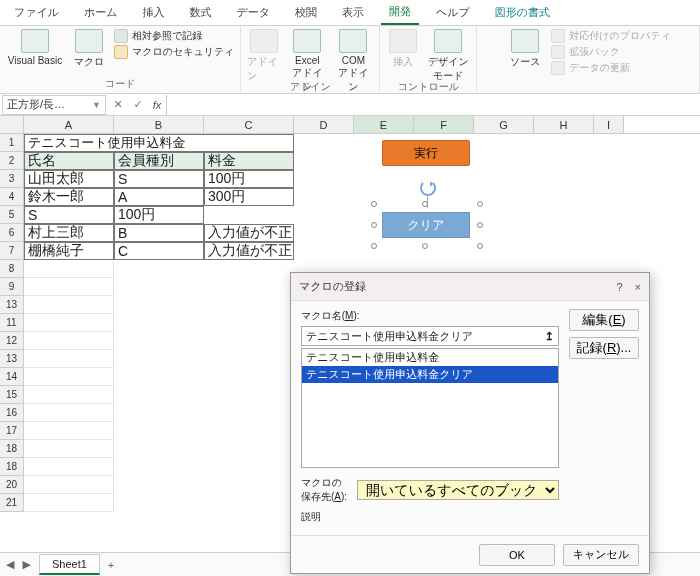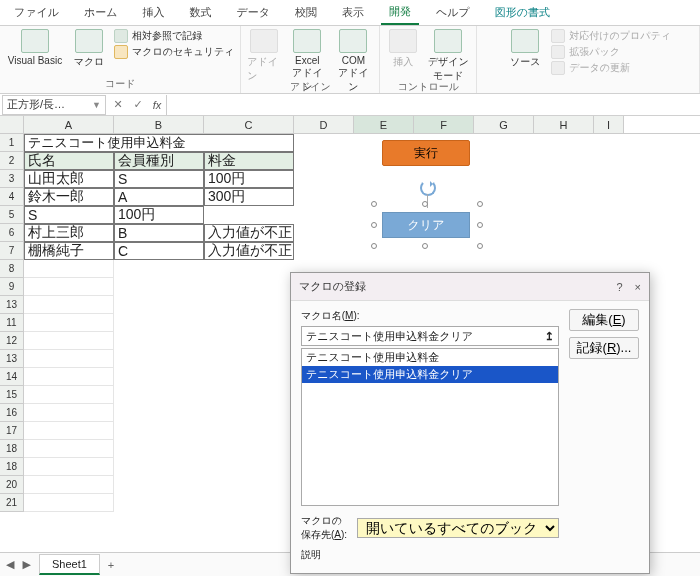--- a/index.html
+++ b/index.html
@@ -346,13 +346,17 @@
         <span>マクロの保存先(<span class="underline">A</span>):</span>
         <select><option>開いているすべてのブック</option></select>
       </div>
       <div class="dlg-label" style="margin-top:6px">説明</div>
     </div>
     <div class="dlg-right">
       <button>編集(<span class="underline">E</span>)</button>
       <button>記録(<span class="underline">R</span>)...</button>
     </div>
   </div>
+  <div class="dlg-footer">
+    <button>OK</button>
+    <button>キャンセル</button>
+  </div>
 </div>
 
 </body></html>

